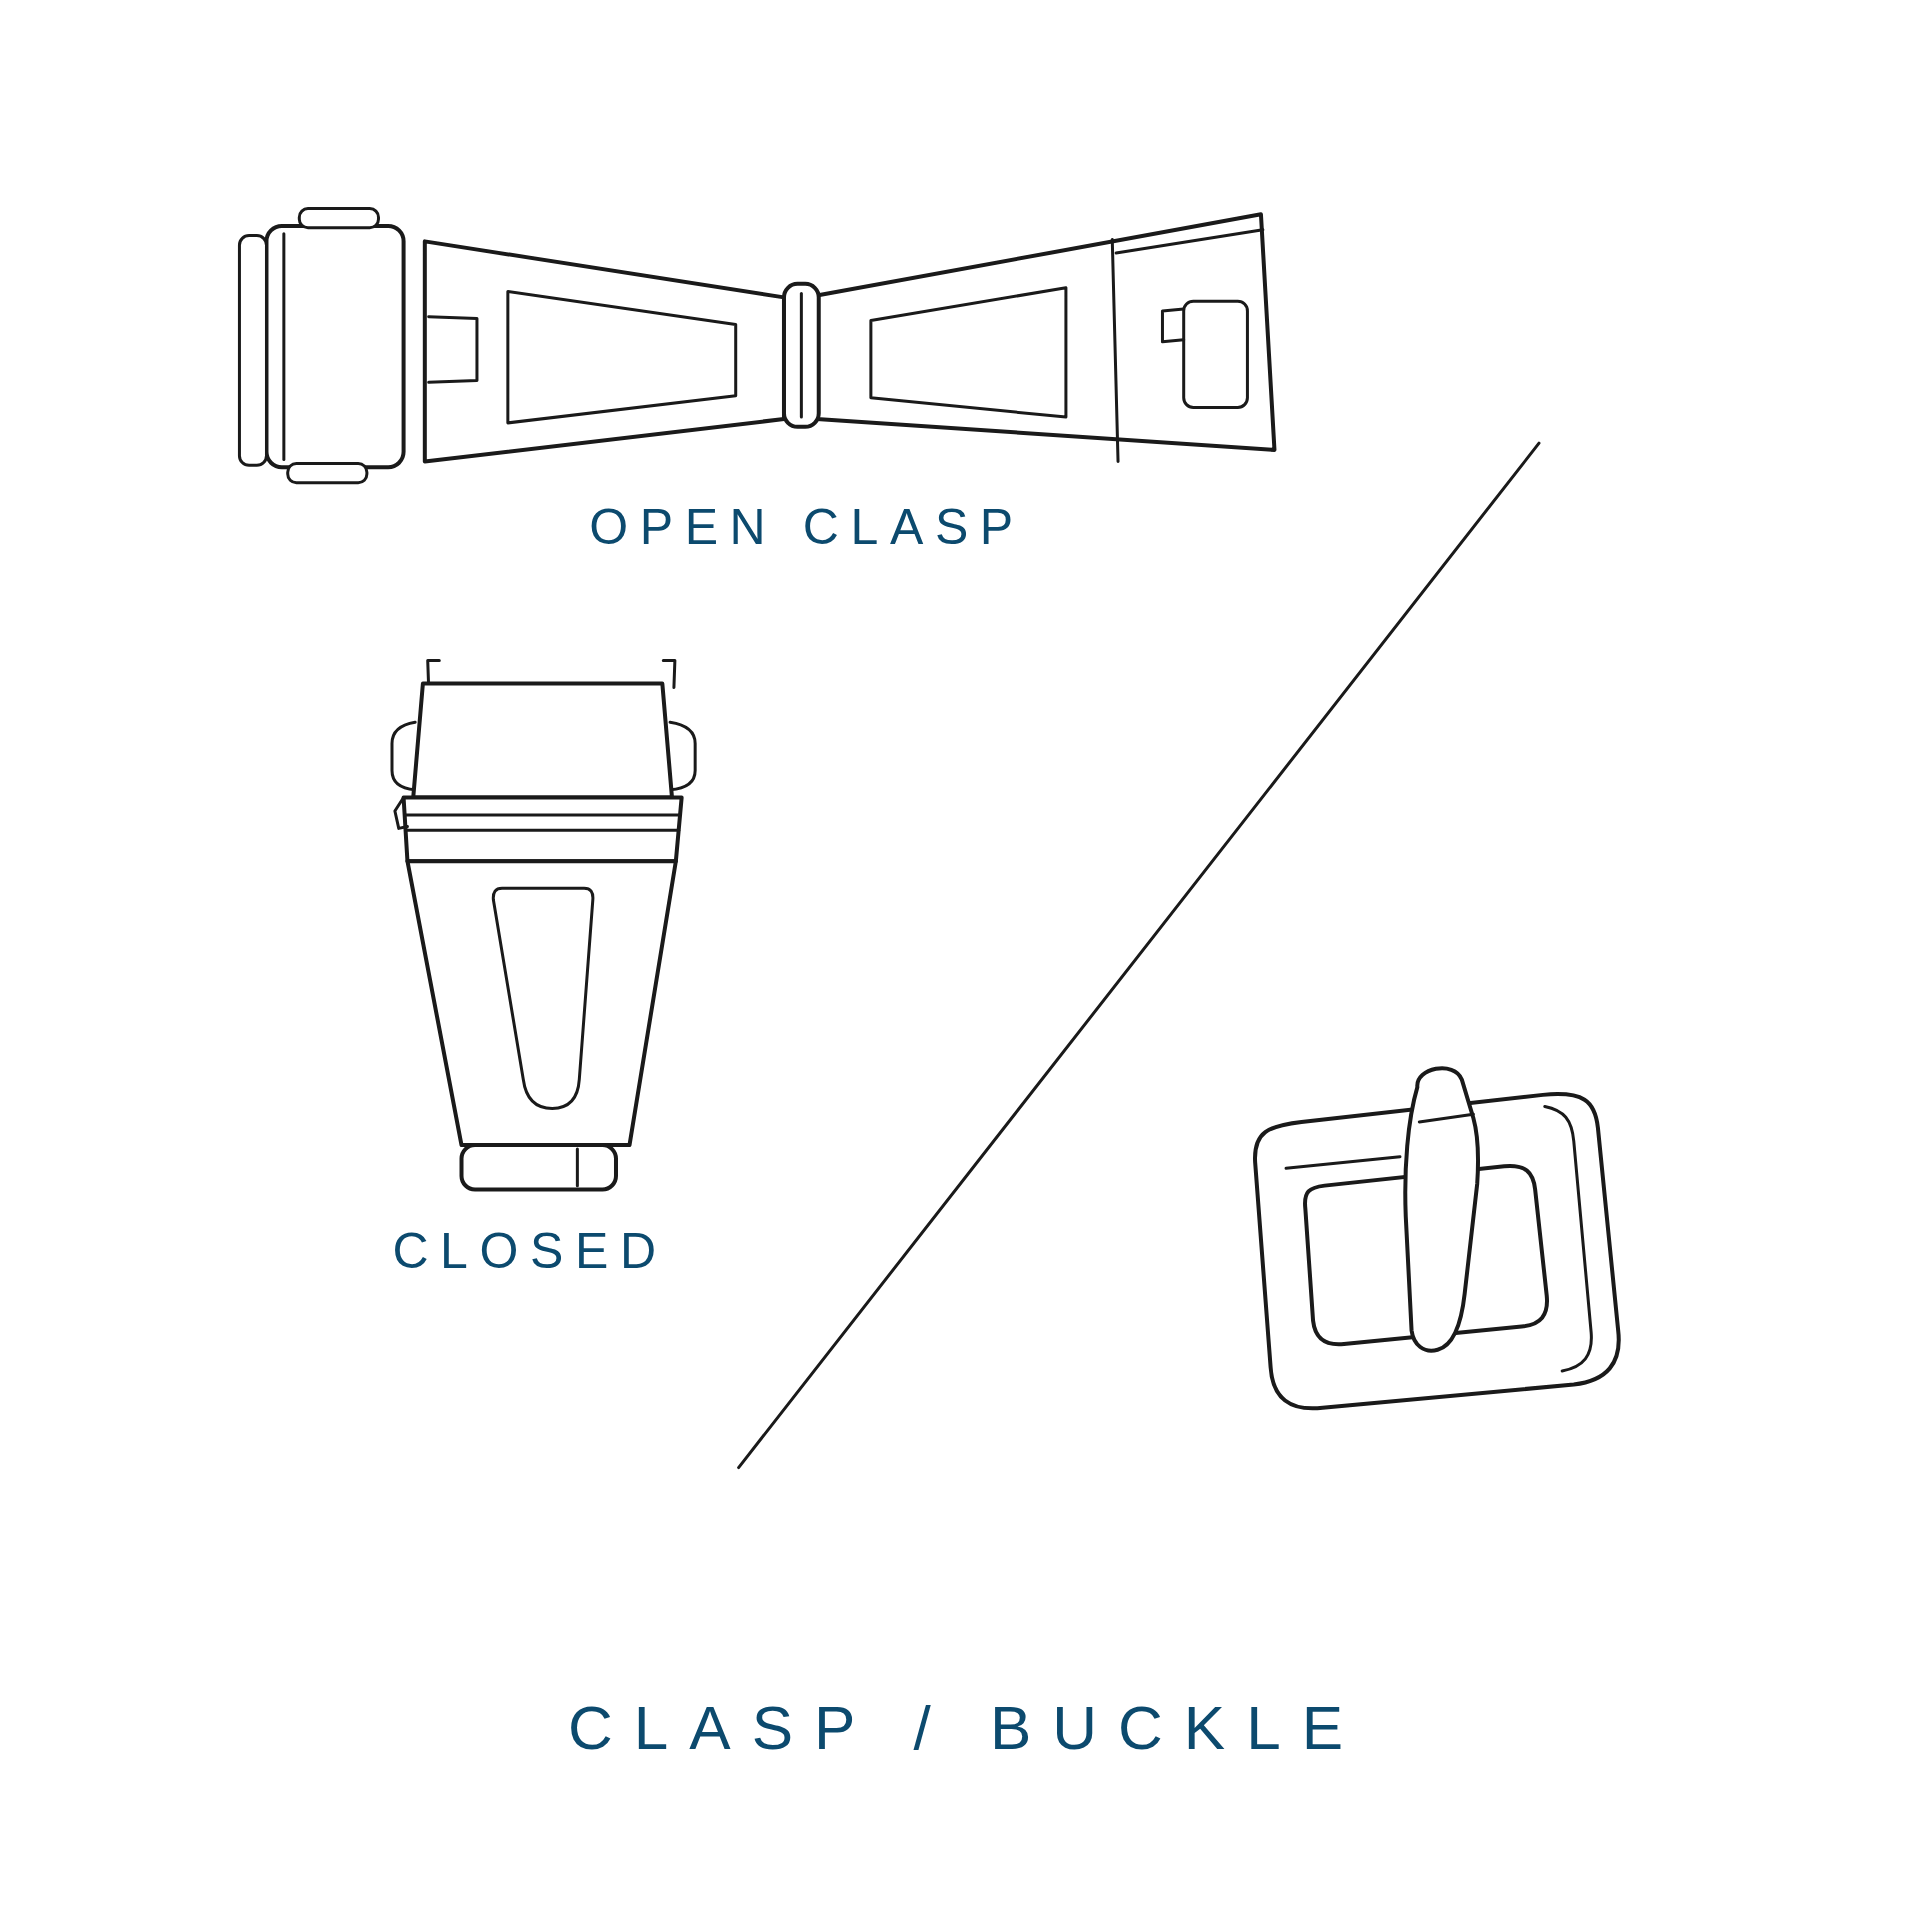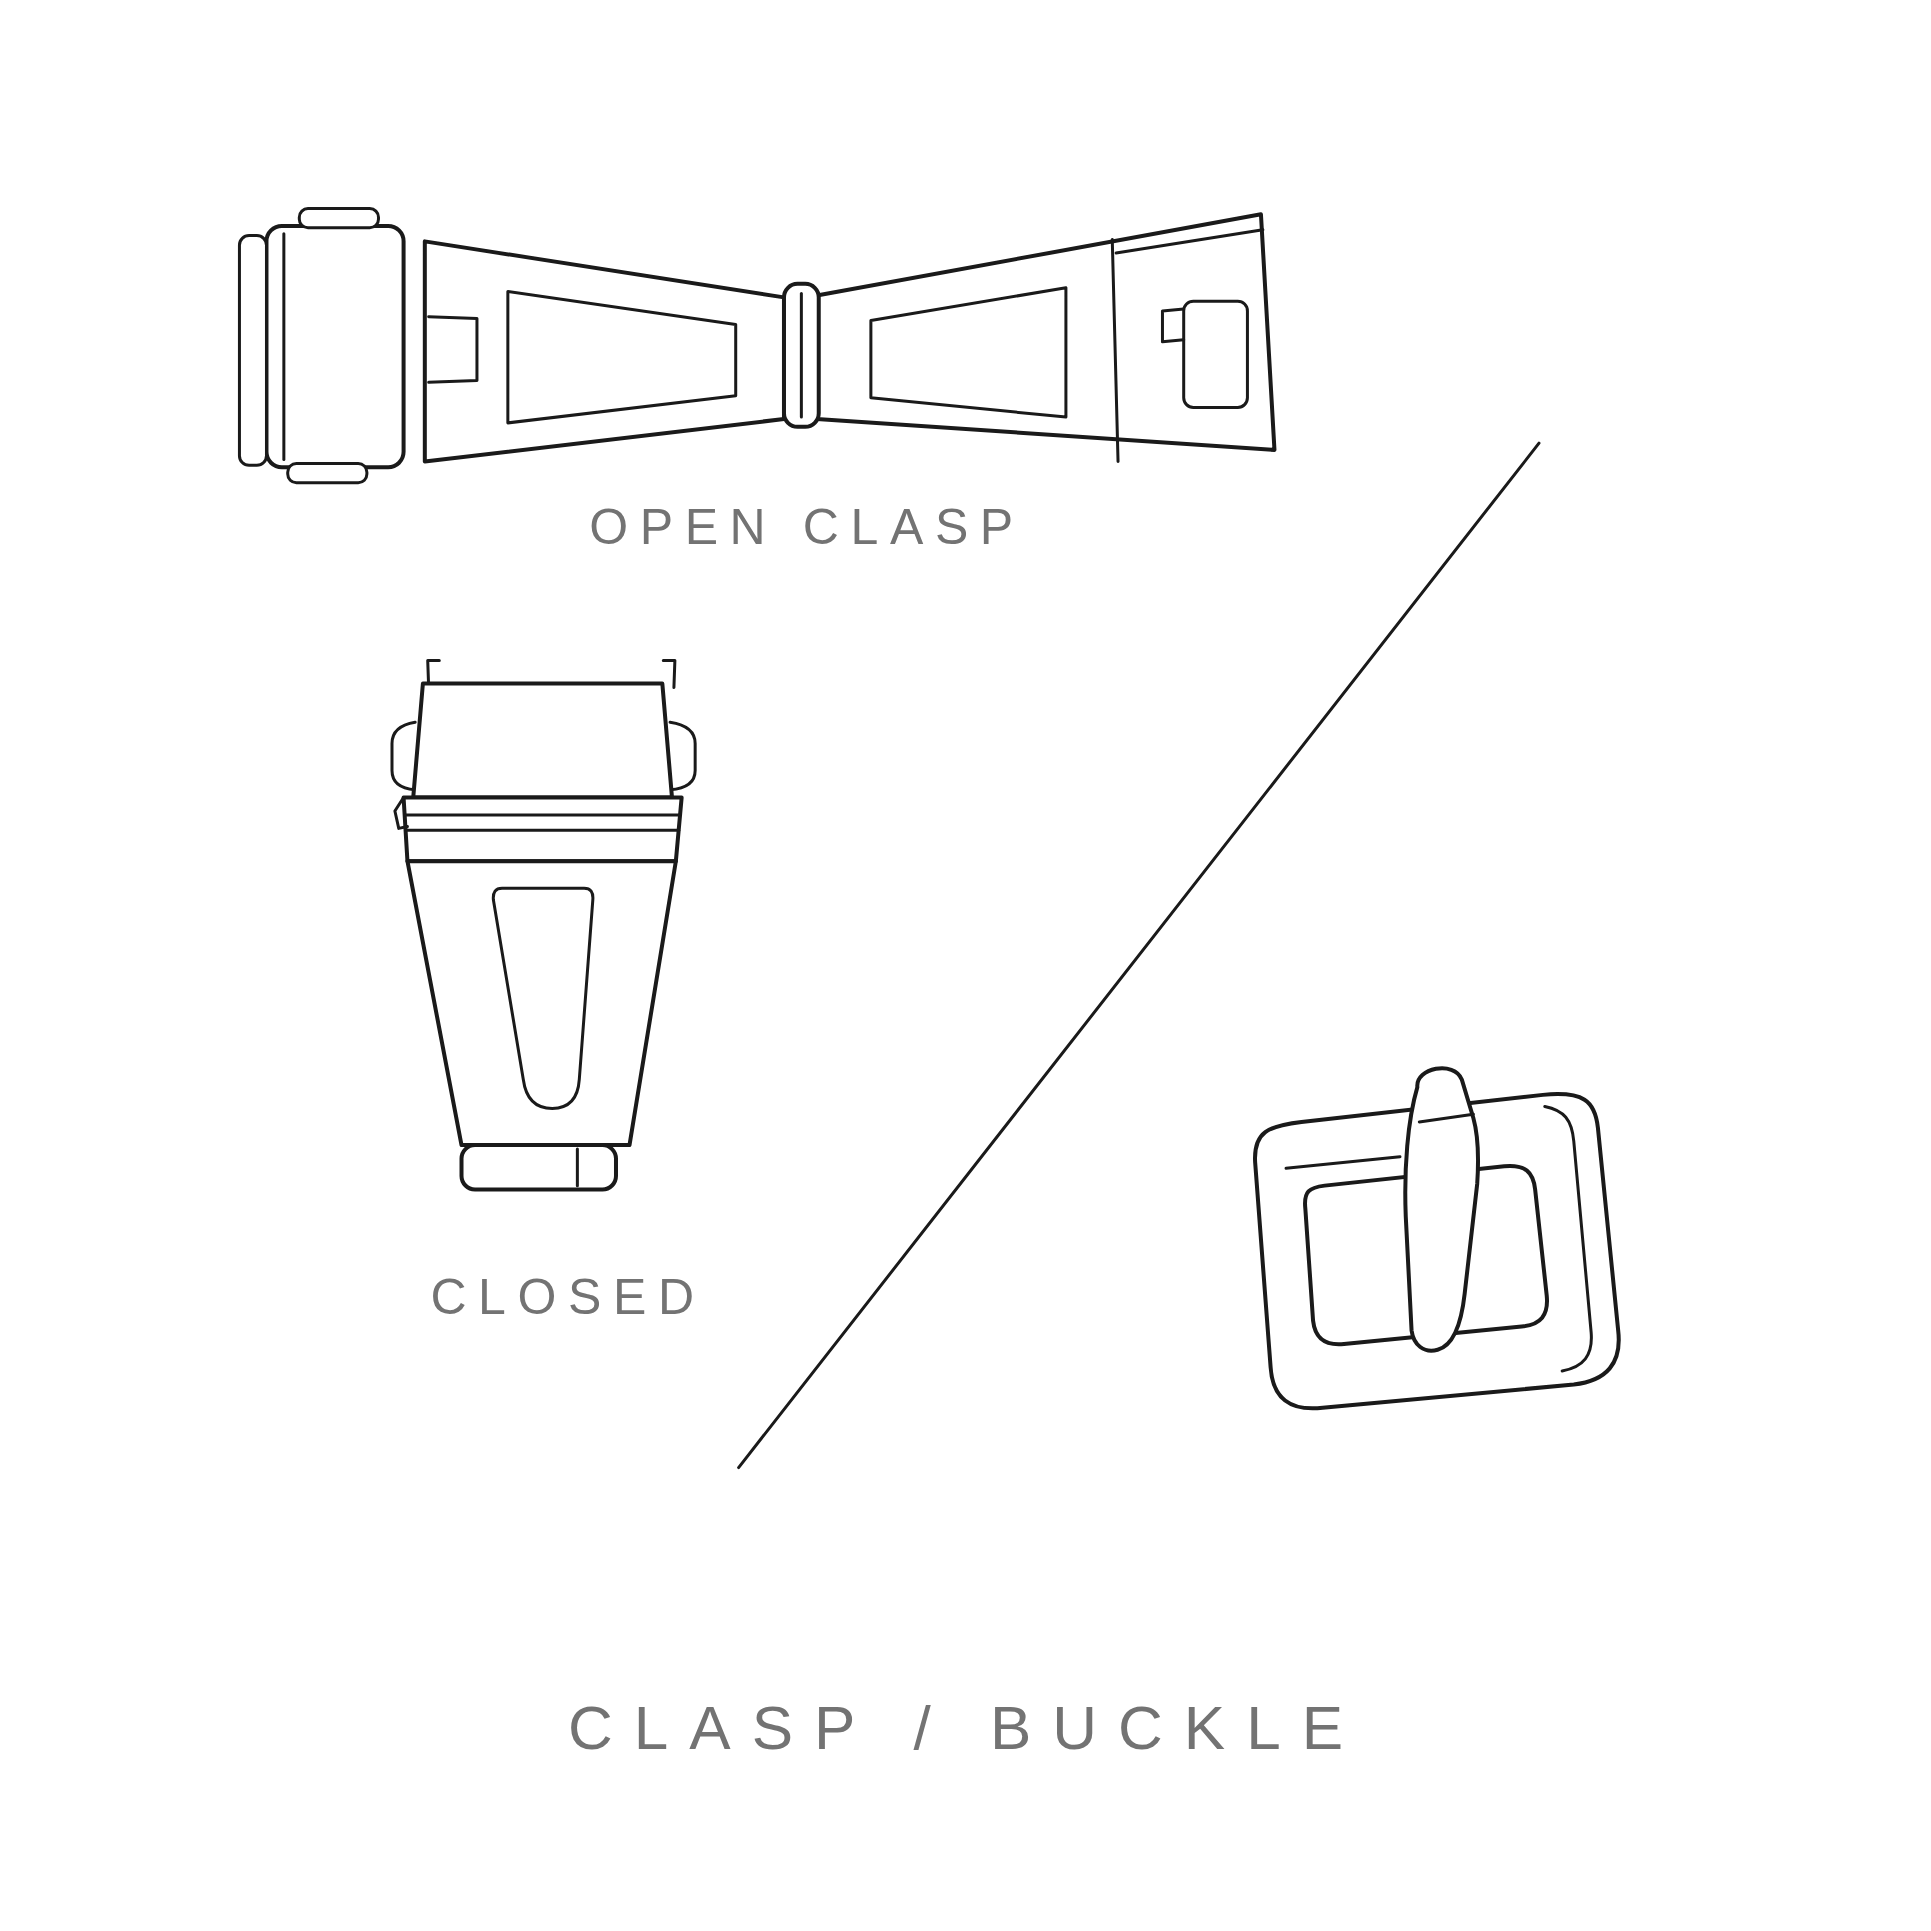--- a/index.html
+++ b/index.html
@@ -38,21 +38,21 @@
     stroke-width: 4;
     stroke-linejoin: round;
     stroke-linecap: round;
   }
   .thin {
     stroke-width: 3;
   }
   .label {
     position: absolute;
     transform: translateX(-50%);
-    color: #737373;
+    color: #0c4a6e;
     font-size: 50px;
     letter-spacing: 11.6px;
     white-space: nowrap;
     font-weight: 400;
   }
   .title {
     font-size: 62px;
     letter-spacing: 21px;
     font-weight: 400;
   }
@@ -134,18 +134,18 @@
                L1526,1158 C1531,1176 1532,1196 1530,1226
                L1517,1340 C1513,1376 1504,1394 1489,1398
                C1475,1402 1464,1393 1462,1378
                L1456,1260 C1454,1210 1458,1160 1468,1126 Z"></path>
       <line class="stroked thin" x1="1470" y1="1162" x2="1526" y2="1154"></line>
     </g>
   </svg>
 
   <div class="label" style="left:807px; top:498px;">OPEN CLASP</div>
 
-  <div class="label" style="left:568px; top:1222px;margin-top:46px;">CLOSED</div>
+  <div class="label" style="left:530px; top:1222px;">CLOSED</div>
 
   <div class="label title" style="left:966px; top:1692px;">CLASP / BUCKLE</div>
 
 </div>
 
 
 </body></html>

